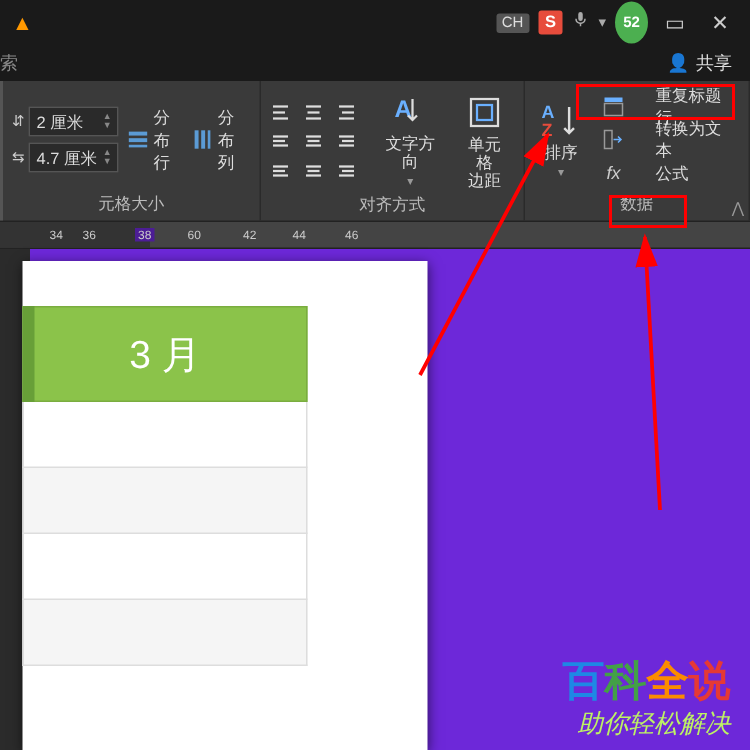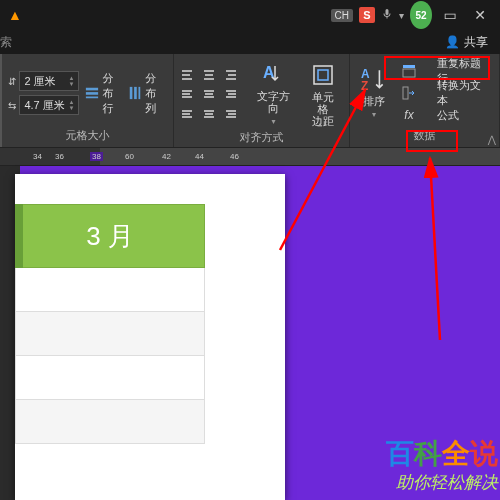--- a/index.html
+++ b/index.html
@@ -56,21 +56,21 @@
   .doc-area { position: absolute; top: 166px; left: 0; right: 0; bottom: 0; background: #6d28d9; display: flex; margin-left: 20px; }
   .doc-page { position: absolute; left: -5px; top: 8px; width: 270px; height: 326px; background: #fff; box-shadow: 0 2px 8px rgba(0,0,0,0.6); }
   .table-view { position: absolute; left: 0; top: 30px; width: 190px; }
   .month-header { height: 64px; background: #8bc34a; color: #fff; display: flex; align-items: center; justify-content: center; font-size: 26px; font-weight: 300; border: 1px solid #7aad3f; }
   .month-header::before { content: ""; position: absolute; left: 0; top: 0; width: 8px; height: 64px; background: #689f38; }
   .table-row { height: 44px; border: 1px solid #ddd; border-top: none; background: #fff; }
   .table-row:nth-child(odd) { background: #f5f5f5; }
   
   .arrow-svg { position: absolute; z-index: 15; pointer-events: none; }
   
-  .watermark { position: absolute; right: 2px; bottom: 6px; text-align: right; z-index: 30; }
+  .watermark { position: absolute; right: 13px; bottom: 6px; text-align: right; z-index: 30; }
   .wm-title { font-size: 28px; font-weight: bold; line-height: 30px; }
   .wm-c1 { color: #1e88e5; }
   .wm-c2 { color: #43a047; }
   .wm-c3 { color: #fb8c00; }
   .wm-c4 { color: #e53935; }
   .wm-sub { color: #bef264; font-size: 17px; margin-top: 2px; font-style: italic; }
 </style>
 </head>
 <body>
 

